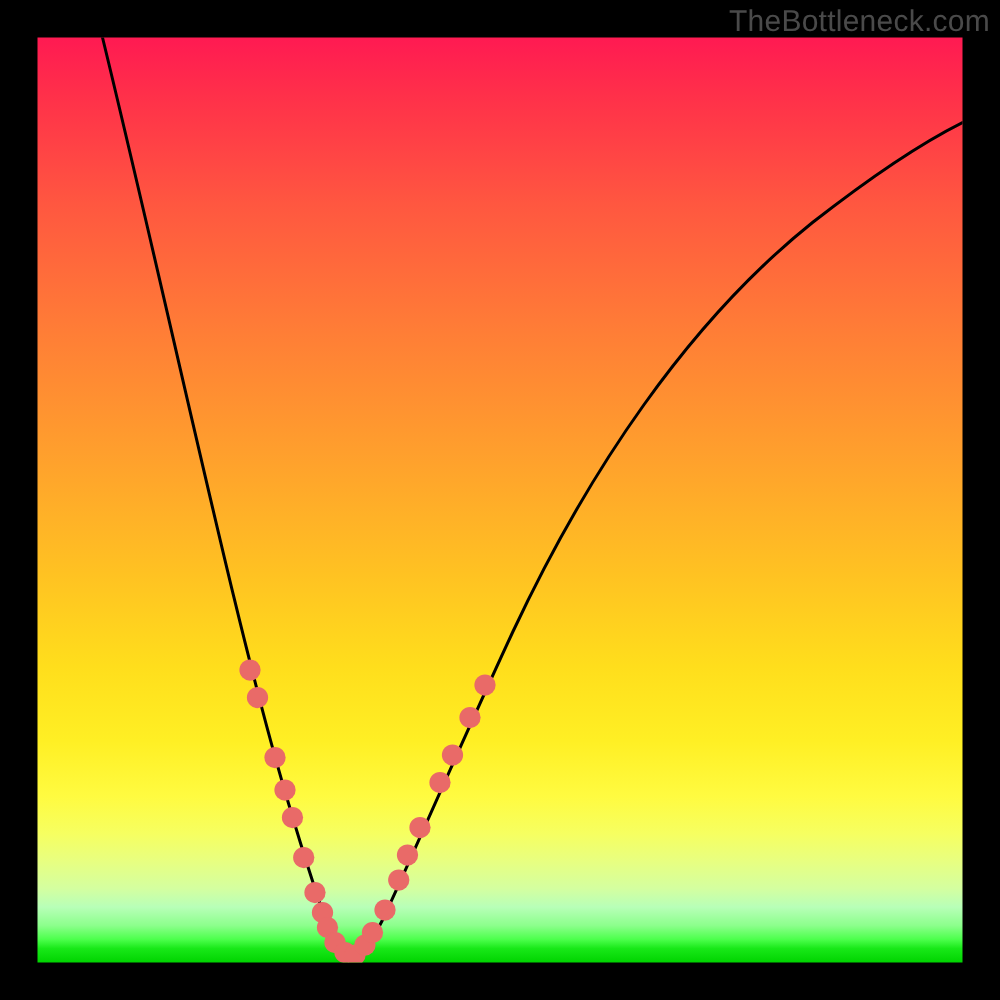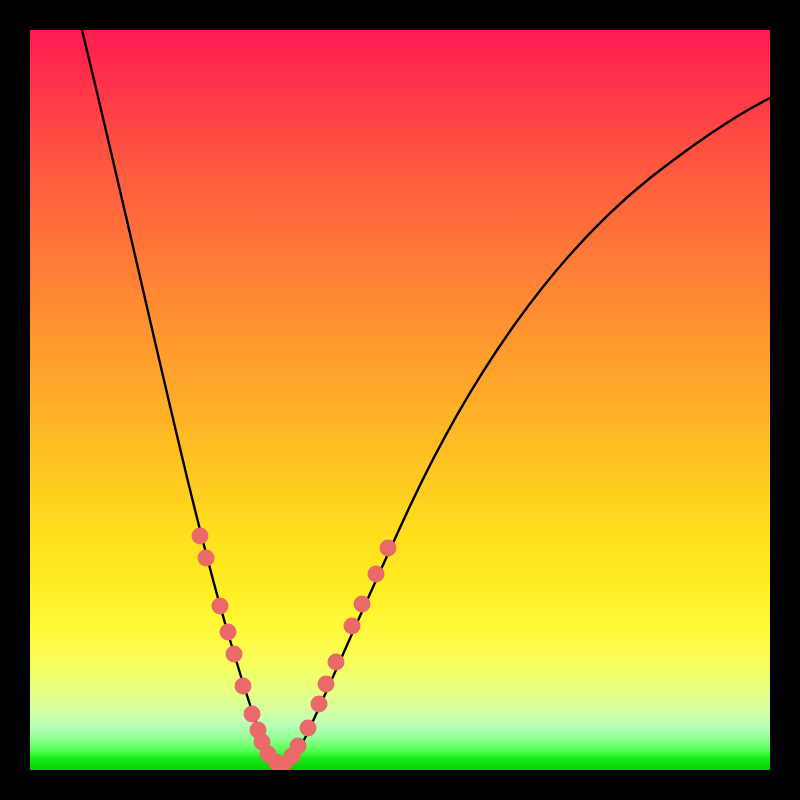--- a/index.html
+++ b/index.html
@@ -97,13 +97,14 @@
           <circle cx="289" cy="674" r="8.5" fill="#e96a68" class="dot"></circle>
           <circle cx="296" cy="654" r="8.5" fill="#e96a68" class="dot"></circle>
           <circle cx="306" cy="632" r="8.5" fill="#e96a68" class="dot"></circle>
           <circle cx="322" cy="596" r="8.5" fill="#e96a68" class="dot"></circle>
           <circle cx="332" cy="574" r="8.5" fill="#e96a68" class="dot"></circle>
           <circle cx="346" cy="544" r="8.5" fill="#e96a68" class="dot"></circle>
           <circle cx="358" cy="518" r="8.5" fill="#e96a68" class="dot"></circle>
         </g>
     </svg>
   </div>
+  <div class="watermark">TheBottleneck.com</div>
 </div>
 
 </body></html>

